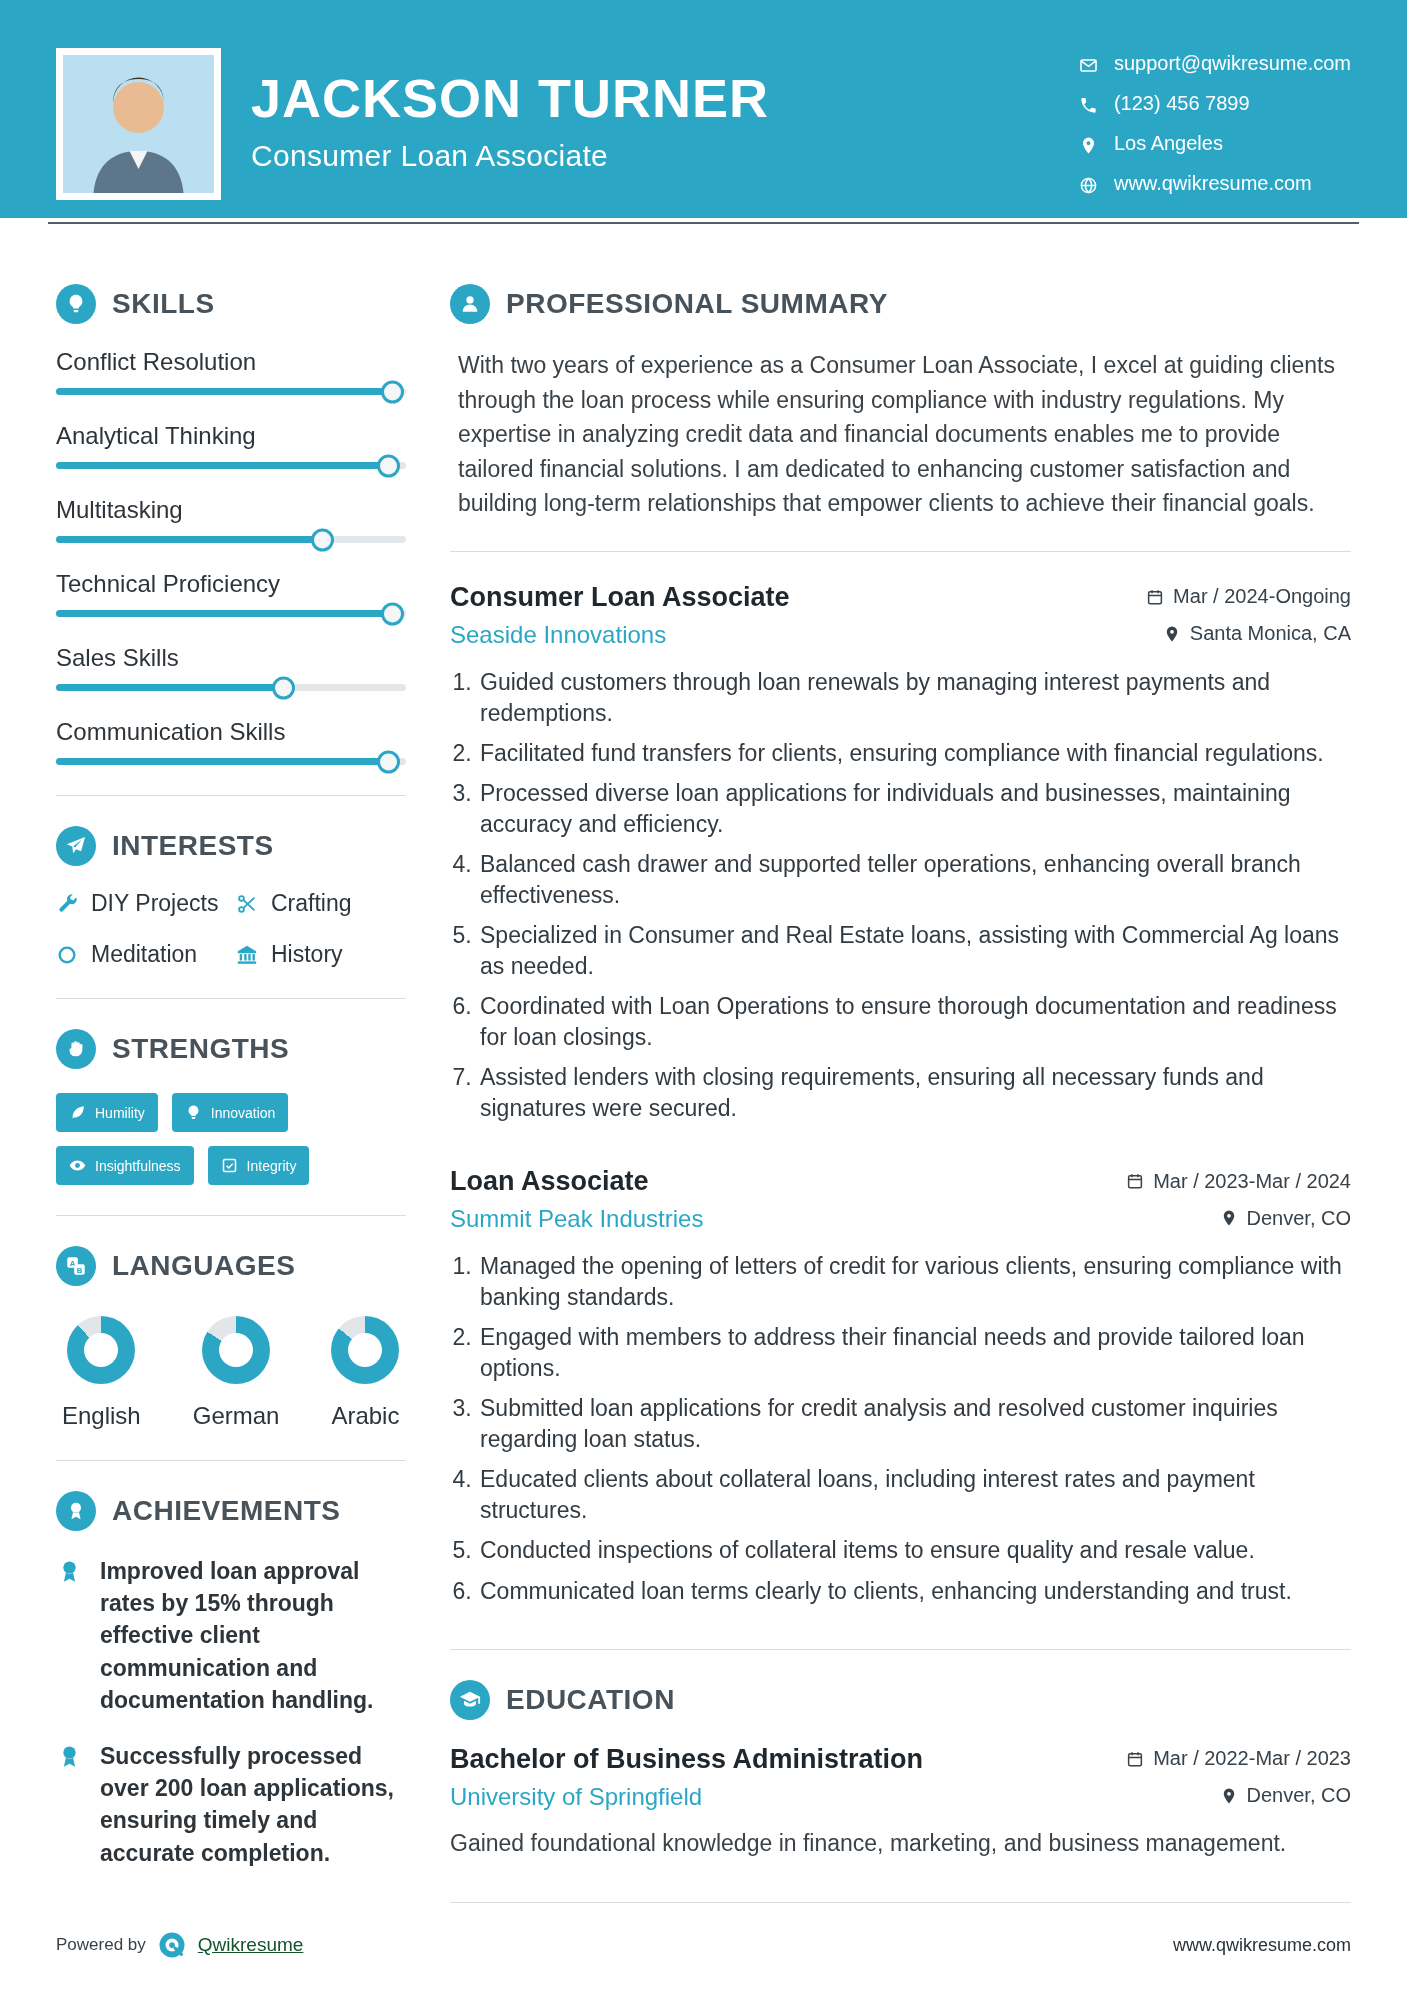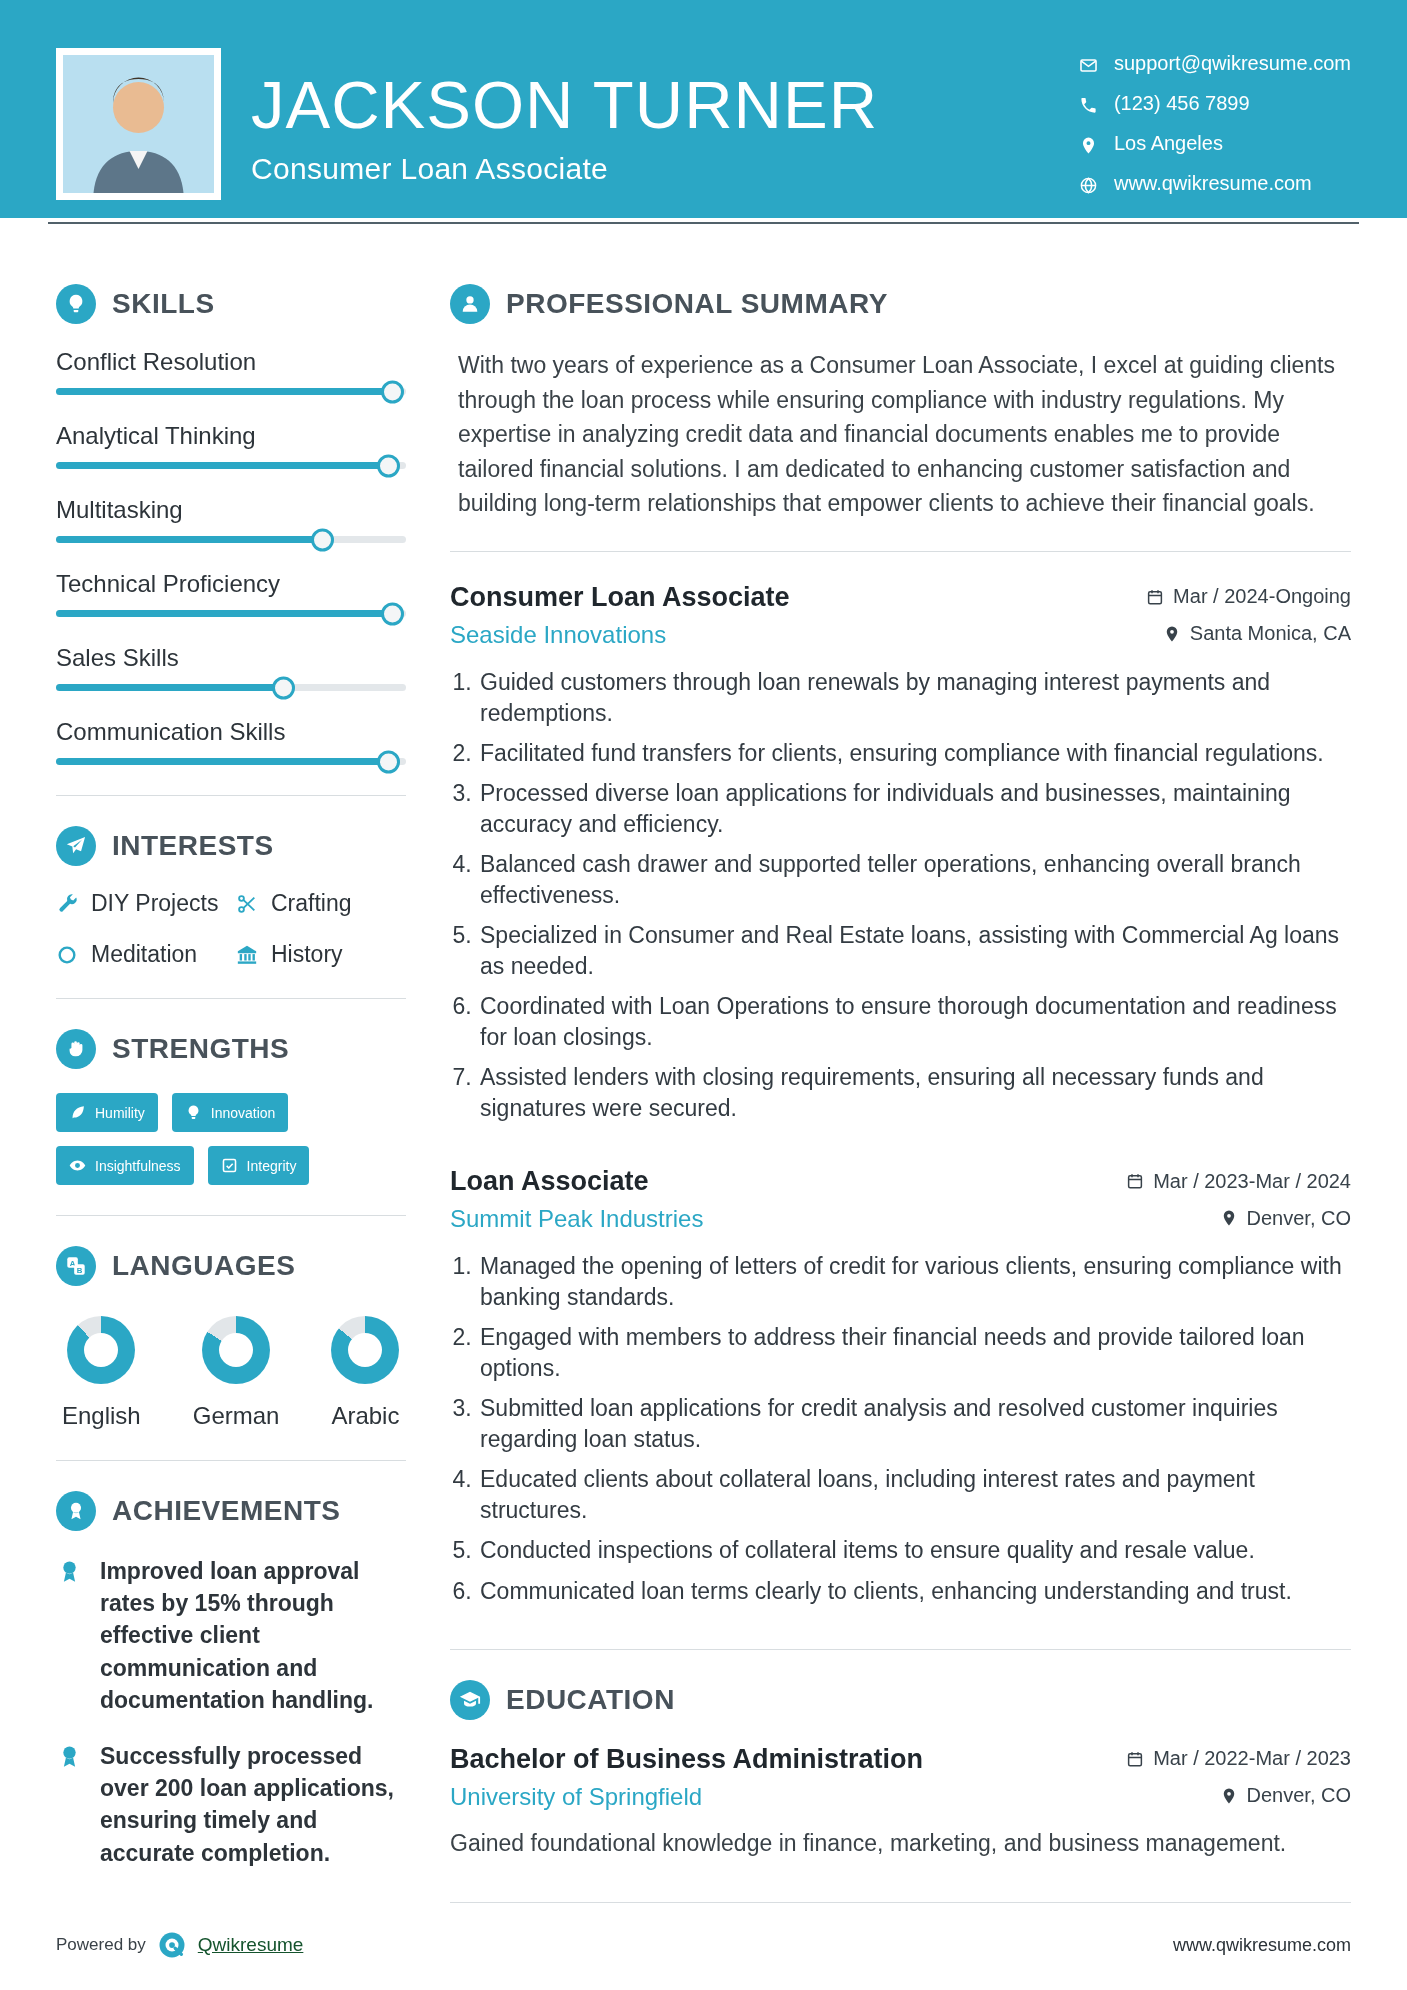--- a/index.html
+++ b/index.html
@@ -5,21 +5,21 @@
   * { box-sizing: border-box; }
   html, body { margin: 0; padding: 0; background: #ffffff; }
   body { width: 1407px; font-family: "Liberation Sans", sans-serif; color: #3a4248; }
   .page { width: 1407px; min-height: 1990px; position: relative; background: #fff; }
 
   
   .hdr { background: #2BA7C5; height: 218px; padding: 48px 56px 0 56px; display: flex; align-items: flex-start; }
   .photo-frame { width: 165px; height: 152px; background: #b9dff0; border: 7px solid #ffffff; flex: 0 0 auto; overflow: hidden; }
   .photo-frame svg { width: 100%; height: 100%; display: block; }
   .id-block { margin-left: 30px; margin-top: 22px; color: #fff; }
-  .id-block h1 { margin: 0; font-size: 67px; font-weight: 400; letter-spacing: 1px; line-height: 1.05; }
+  .id-block h1 { margin: 0; font-size: 54px; font-weight: 700; letter-spacing: 1px; line-height: 1.05; }
   .id-block .subtitle { font-size: 30px; font-weight: 400; margin-top: 12px; letter-spacing: .3px; }
   .contact { list-style: none; margin: 4px 0 0 auto; padding: 0; color: #fff; display: flex; flex-direction: column; gap: 17px; }
   .contact li { display: flex; align-items: flex-end; gap: 16px; font-size: 20px; }
   .cicon { width: 19px; height: 19px; display: inline-flex; color: #fff; flex: 0 0 auto; }
   .cicon svg { width: 100%; height: 100%; }
   .hdr-rule { height: 2px; background: #51616a; margin: 4px 48px 0 48px; }
 
   
   .cols { display: flex; padding: 0 56px; gap: 44px; }
   .left { flex: 0 0 350px; width: 350px; padding-top: 42px; }

